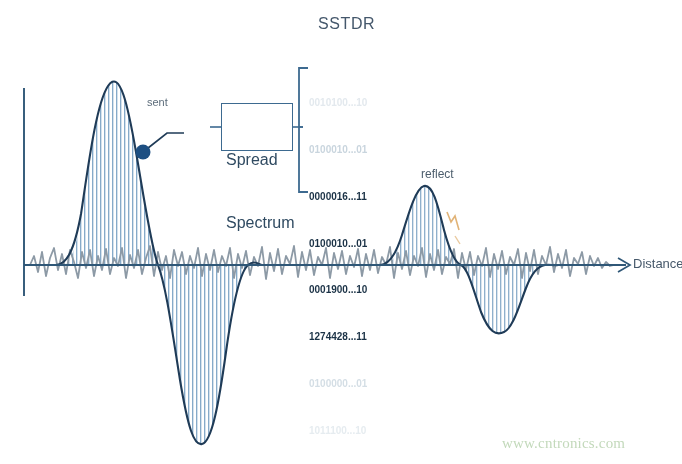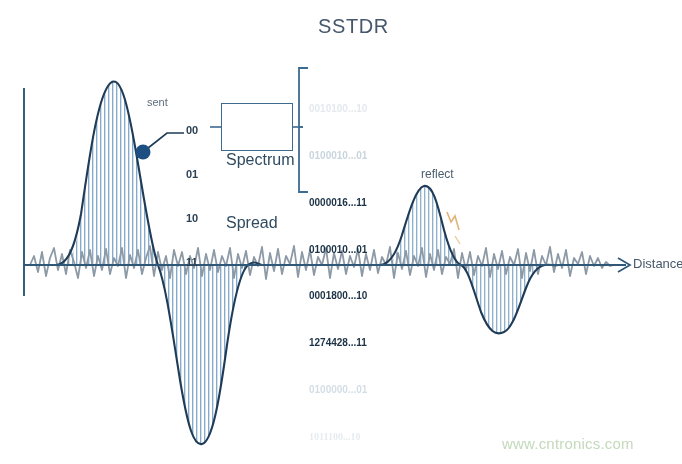--- a/index.html
+++ b/index.html
@@ -23,21 +23,21 @@
     height: 464px;
   }
   .lbl {
     position: absolute;
     white-space: pre;
     color: #4a5a68;
   }
   #title-sstdr {
     left: 318px;
     top: 15px;
-    font-size: 20px;
+    font-size: 16px;
     color: #44576b;
     letter-spacing: 0.6px;
   }
   #label-sent {
     left: 147px;
     top: 96px;
     font-size: 11px;
     color: #5d6d7b;
   }
   #label-reflect {
@@ -80,24 +80,24 @@
     white-space: pre;
   }
   #binary-col {
     left: 309px;
     top: 64px;
     font-size: 10px;
     line-height: 15.6px;
     font-weight: 700;
     color: #1b3246;
   }
-  #binary-col .dim1 { color: #e3e9ee; margin-top: 6px; }
+  #binary-col .dim1 { color: #e3e9ee; }
   #binary-col .dim2 { color: #c9d5de; }
   #binary-col .dim3 { color: #d4dee5; }
-  #binary-col .dim4 { color: #e6ecf0; font-family: Liberation Serif, serif; }
+  #binary-col .dim4 { color: #e6ecf0; }
   #caption-box {
     position: absolute;
     left: 302px;
     top: 358px;
     width: 352px;
     height: 66px;
     border: 1.3px solid #4d7ba4;
     background: #ffffff;
     box-sizing: border-box;
   }
@@ -109,20 +109,21 @@
     line-height: 19px;
     color: #27485f;
     white-space: pre;
   }
   #watermark {
     left: 502px;
     top: 435px;
     font-size: 15px;
     color: #c3d9bb;
     letter-spacing: 0.2px;
+    font-family: Liberation Serif, serif;
   }
 </style>
 </head>
 <body>
 
 <div id="canvas">
 
   <svg id="figure" viewBox="0 0 682 464">
     <defs>
       <pattern id="vhatch" width="4" height="10" patternUnits="userSpaceOnUse">
@@ -250,40 +251,34 @@
       <line x1="299" y1="127" x2="303" y2="127" stroke="#3d6a90" stroke-width="1.6"></line>
     </g>
   </svg>
 
   <div class="lbl" id="title-sstdr">SSTDR</div>
 
   <div class="lbl" id="label-sent">sent</div>
   <div class="lbl" id="label-reflect">reflect</div>
   <div class="lbl" id="label-distance">Distance</div>
 
-  <div class="lbl" id="bits-col">
-    <div>00</div>
-    <div>01</div>
-    <div>10</div>
-    <div>11</div>
-  </div>
 
   <div id="ss-box">
     <div class="ss-text">
+      <div>Spread</div>
       <div>Spectrum</div>
-      <div>Spread</div>
     </div>
   </div>
 
   <div class="lbl" id="binary-col">
     <div class="dim1">0010100...10</div>
     <div class="dim2">0100010...01</div>
     <div>0000016...11</div>
     <div>0100010...01</div>
-    <div>0001800...10</div>
+    <div>0001900...10</div>
     <div>1274428...11</div>
     <div class="dim3">0100000...01</div>
     <div class="dim4">1011100...10</div>
   </div>
 
 
   <div class="lbl" id="watermark">www.cntronics.com</div>
 
 </div>
 

